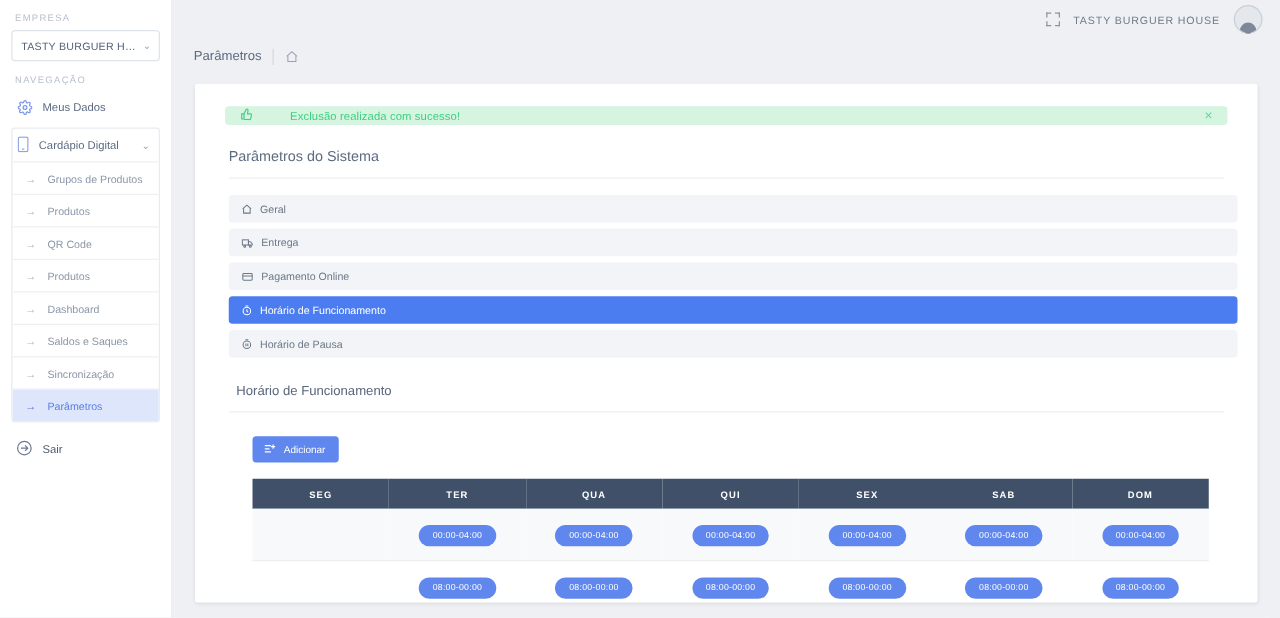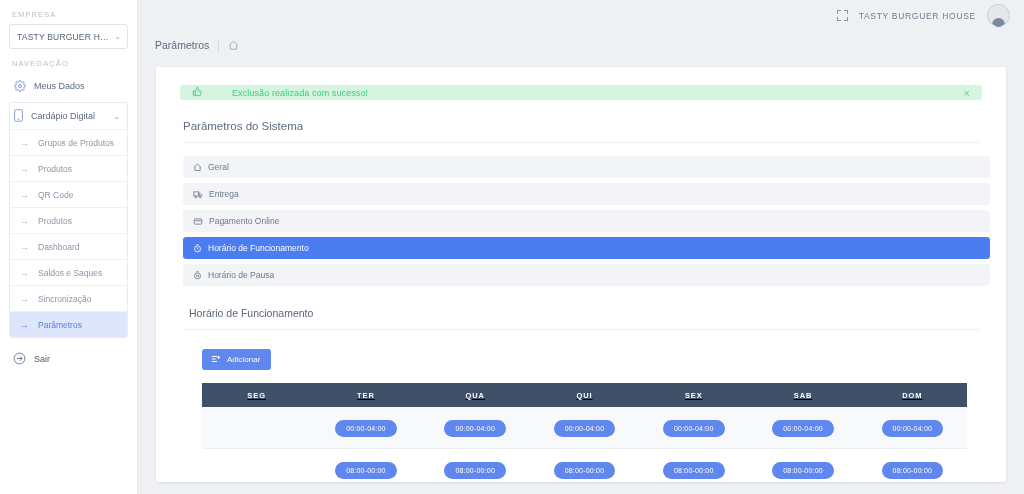--- a/index.html
+++ b/index.html
@@ -159,21 +159,20 @@
   .add-btn {
     display: inline-flex; align-items: center; gap: 6px;
     background: #5f87ee; color: #fff; border: 0; border-radius: 3px;
     height: 21px; padding: 0 11px 0 9px; margin: 19px 0 0 30px;
     font-size: 8px; cursor: pointer; font-family: inherit;
   }
 
   table.sched {
     width: 765px; margin: 13px 0 0 30px; border-collapse: collapse;
     table-layout: fixed;
-    text-decoration: underline;
   }
   table.sched thead th {
     background: #3f5068; color: #ffffff;
     font-size: 7.5px; letter-spacing: .9px; font-weight: bold;
     height: 24px; text-align: center;
   }
   table.sched tbody td { height: 41px; text-align: center; vertical-align: middle; }
   table.sched tbody tr.shade td { background: #f8f9fb; }
   table.sched tbody tr.shade { border-bottom: 1px solid #eceef2; }
   .chip {

